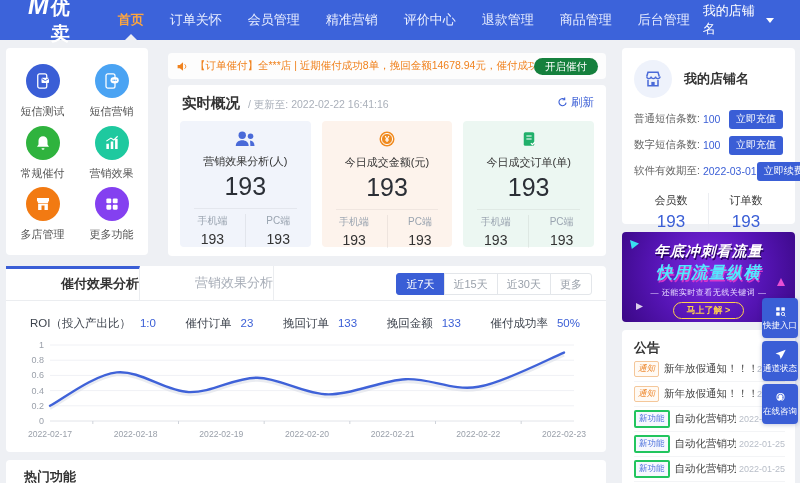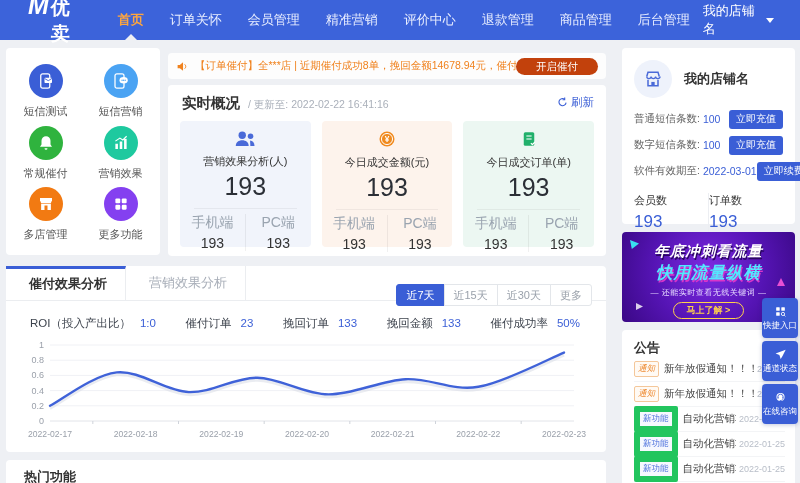--- a/index.html
+++ b/index.html
@@ -14,61 +14,61 @@
   .logo-text{font-size:19px;font-weight:900;letter-spacing:1px;margin-left:2px;}
   .nav-items{display:flex;margin-left:20px;height:40px;}
   .nav-item{position:relative;padding:0 13px;line-height:40px;font-size:13px;color:#e9eeff;cursor:pointer;white-space:nowrap;}
   .nav-item.active{color:#ffa63e;font-weight:bold;}
   .nav-item.active::after{content:"";position:absolute;bottom:0;left:50%;margin-left:-6px;
       border-left:6px solid transparent;border-right:6px solid transparent;border-bottom:6px solid #eef0f4;}
   .account{margin-left:auto;margin-right:26px;font-size:13px;display:flex;align-items:center;cursor:pointer;}
   .caret{width:0;height:0;border-left:4px solid transparent;border-right:4px solid transparent;border-top:5px solid #fff;margin-left:6px;}
 
   
-  .left-panel{left:6px;top:48px;width:154px;height:207px;background:#fff;border-radius:4px;
+  .left-panel{left:6px;top:48px;width:142px;height:207px;background:#fff;border-radius:4px;
       display:grid;grid-template-columns:1fr 1fr;padding:10px 2px 12px;}
   .quick-item{display:flex;flex-direction:column;align-items:center;justify-content:flex-start;padding-top:6px;cursor:pointer;}
   .q-circle{width:34px;height:34px;border-radius:50%;background:var(--c);display:flex;align-items:center;justify-content:center;}
   .q-label{font-size:11px;color:#555;margin-top:6px;}
 
   
   .announce{left:168px;top:53px;width:438px;height:26px;background:#fdfdfd;border-radius:4px;
       display:flex;align-items:center;padding:0 8px;}
   .announce-text{flex:1;font-size:10.5px;color:#f0821e;margin-left:6px;white-space:nowrap;overflow:hidden;}
-  .announce-btn{height:17px;line-height:17px;padding:0 20px;background:#c2410c;color:#fff;font-size:10.5px;
+  .announce-btn{height:17px;line-height:17px;padding:0 11px;background:#15803d;color:#fff;font-size:10.5px;
       border:none;border-radius:9px;cursor:pointer;white-space:nowrap;}
 
   
   .realtime{left:168px;top:85px;width:438px;height:171px;background:#fff;border-radius:4px;}
   .rt-head{display:flex;align-items:baseline;padding:9px 12px 0 14px;}
   .rt-title{font-size:14.5px;font-weight:bold;color:#333;}
   .rt-updated{font-size:10.5px;color:#aab0ba;margin-left:8px;}
   .rt-refresh{margin-left:auto;display:flex;align-items:center;font-size:11.5px;color:#3a5ed6;cursor:pointer;}
   .rt-refresh svg{margin-right:3px;}
   .stat-row{display:flex;gap:11px;padding:8px 12px 0;}
   .stat-card{flex:1;height:126px;border-radius:4px;text-align:center;padding-top:9px;box-sizing:border-box;}
   .stat-card.c1{background:#f1f4fb;}
   .stat-card.c2{background:#fdf3ec;}
   .stat-card.c3{background:#ecf7f2;}
   .stat-label{font-size:11px;color:#333;margin-top:3px;}
   .stat-value{font-size:25px;font-weight:500;color:#2b2f36;margin-top:3px;}
   .stat-div{border-top:1px solid rgba(0,0,0,.05);margin:7px 14px 5px;}
   .stat-halves{display:flex;}
   .half{flex:1;}
   .half + .half{border-left:1px solid rgba(0,0,0,.06);}
-  .half-label{font-size:14px;color:#9aa4b0;}
+  .half-label{font-size:10px;color:#9aa4b0;}
   .half-value{font-size:14px;color:#333;margin-top:3px;}
 
   
   .analysis{left:6px;top:266px;width:600px;height:186px;background:#fff;border-radius:4px;}
   .tabbar{position:relative;height:34px;border-bottom:1px solid #ebedf0;display:flex;}
-  .tab{width:120px;text-align:left;font-size:13px;line-height:34px;border-right:1px solid #ebedf0;cursor:pointer;box-sizing:border-box;padding-left:23px;}
+  .tab{width:134px;text-align:right;font-size:13px;line-height:34px;border-right:1px solid #ebedf0;cursor:pointer;box-sizing:border-box;padding-left:23px;}
   .tab.on{color:#333;font-weight:bold;border-top:3px solid #3a5ed6;line-height:30px;}
   .tab.off{color:#a8aeb8;}
-  .filters{position:absolute;right:14px;top:18px;display:flex;}
+  .filters{position:absolute;right:14px;top:7px;display:flex;}
   .fbtnx{height:20px;line-height:20px;padding:0 9px;font-size:11px;border:1px solid #e3e6ea;color:#9aa1ab;background:#fff;margin-left:-1px;cursor:pointer;white-space:nowrap;}
   .fbtnx.on{background:#3a5ed6;border-color:#3a5ed6;color:#fff;border-radius:3px 0 0 3px;}
   .fbtnx:last-child{border-radius:0 3px 3px 0;}
   .metrics{display:flex;justify-content:space-between;align-items:center;padding:11px 26px 0 24px;height:23px;}
   .metric{display:flex;align-items:baseline;white-space:nowrap;}
   .m-label{font-size:11.5px;color:#3d434d;}
   .m-value{font-size:11.5px;color:#3a5ed6;margin-left:9px;}
   .chartwrap{padding:2px 8px 0;}
   .chartwrap svg text{font-family:"Liberation Sans","DejaVu Sans",sans-serif;}
 
@@ -80,21 +80,21 @@
   .shop{left:622px;top:48px;width:173px;height:176px;background:#fff;border-radius:4px;padding:12px 12px 0;}
   .shop-head{display:flex;align-items:center;}
   .shop-avatar{width:38px;height:38px;border-radius:50%;background:#eef2fb;display:flex;align-items:center;justify-content:center;}
   .shop-name{font-size:13px;font-weight:bold;color:#333;margin-left:12px;}
   .shop-rows{margin-top:8px;}
   .shop-row{display:flex;align-items:center;height:26px;}
   .sr-label{font-size:10.5px;color:#666;white-space:nowrap;}
   .sr-value{font-size:10.5px;color:#3a5ed6;margin-left:3px;white-space:nowrap;}
   .sr-btn{margin-left:auto;background:#3a5ed6;color:#fff;border:none;border-radius:3px;font-size:10px;padding:2.5px 7px;cursor:pointer;white-space:nowrap;}
   .shop-stats{display:flex;margin-top:9px;}
-  .shop-stat{flex:1;}
+  .shop-stat{flex:1;text-align:center;}
   .shop-stat + .shop-stat{border-left:1px solid #eceef2;}
   .ss-label{font-size:11px;color:#333;}
   .ss-value{font-size:17px;color:#3a5ed6;margin-top:4px;}
 
   
   .banner{left:622px;top:232px;width:173px;height:90px;border-radius:4px;overflow:hidden;cursor:pointer;text-align:center;color:#fff;
       background:radial-gradient(circle at 50% 42%, #7d2ae2 0%, #5514b4 55%, #3a0885 100%);}
   .bn1{margin-top:10px;font-size:14.5px;font-weight:900;font-style:italic;letter-spacing:1px;text-shadow:1px 2px 0 #2a0660;}
   .bn2{font-size:16.5px;font-weight:900;font-style:italic;letter-spacing:1px;color:#53e8ff;text-shadow:1px 2px 0 #d935c9;margin-top:1px;}
   .bn3{font-size:8px;color:#e6d9ff;margin-top:3px;letter-spacing:.5px;}
@@ -104,21 +104,21 @@
   .deco.t1{left:8px;top:8px;width:9px;height:9px;background:#39e0f0;clip-path:polygon(0 0,100% 40%,20% 100%);}
   .deco.t2{right:10px;top:46px;width:8px;height:8px;background:#e94fd4;clip-path:polygon(0 100%,50% 0,100% 100%);}
   .deco.t3{left:14px;bottom:12px;width:7px;height:7px;background:#ffffff;opacity:.8;clip-path:polygon(0 0,100% 50%,0 100%);}
 
   
   .notices{left:622px;top:330px;width:173px;height:153px;background:#fff;border-radius:4px 4px 0 0;padding:9px 10px 0 12px;}
   .no-title{font-size:13px;font-weight:bold;color:#333;}
   .no-row{display:flex;align-items:center;height:24px;border-bottom:1px solid #f3f4f6;cursor:pointer;}
   .tag{font-size:8.5px;padding:1px 3px;border-radius:2px;white-space:nowrap;margin-right:5px;}
   .tag.orange{color:#ee8c35;border:1px solid #f4c79a;background:#fffaf4;font-style:italic;}
-  .tag.blue{color:#4a6fdc;border:6px solid #22c55e;background:#f6f8fe;}
+  .tag.blue{color:#4a6fdc;border:2px solid #22c55e;background:#f6f8fe;}
   .no-text{flex:1;font-size:10.5px;color:#444;white-space:nowrap;overflow:hidden;}
   .no-date{font-size:9px;color:#b8bec8;white-space:nowrap;margin-left:3px;}
 
   
   .floatbar{right:2px;top:298px;width:36px;display:flex;flex-direction:column;gap:3px;z-index:5;}
   .fbtn{background:#3a5ed6;border-radius:4px;color:#fff;height:40px;display:flex;flex-direction:column;
       align-items:center;justify-content:center;font-size:8.5px;cursor:pointer;box-shadow:0 1px 4px rgba(20,40,120,.25);}
   .fbtn svg{margin-bottom:2px;}
 </style>
 </head>

